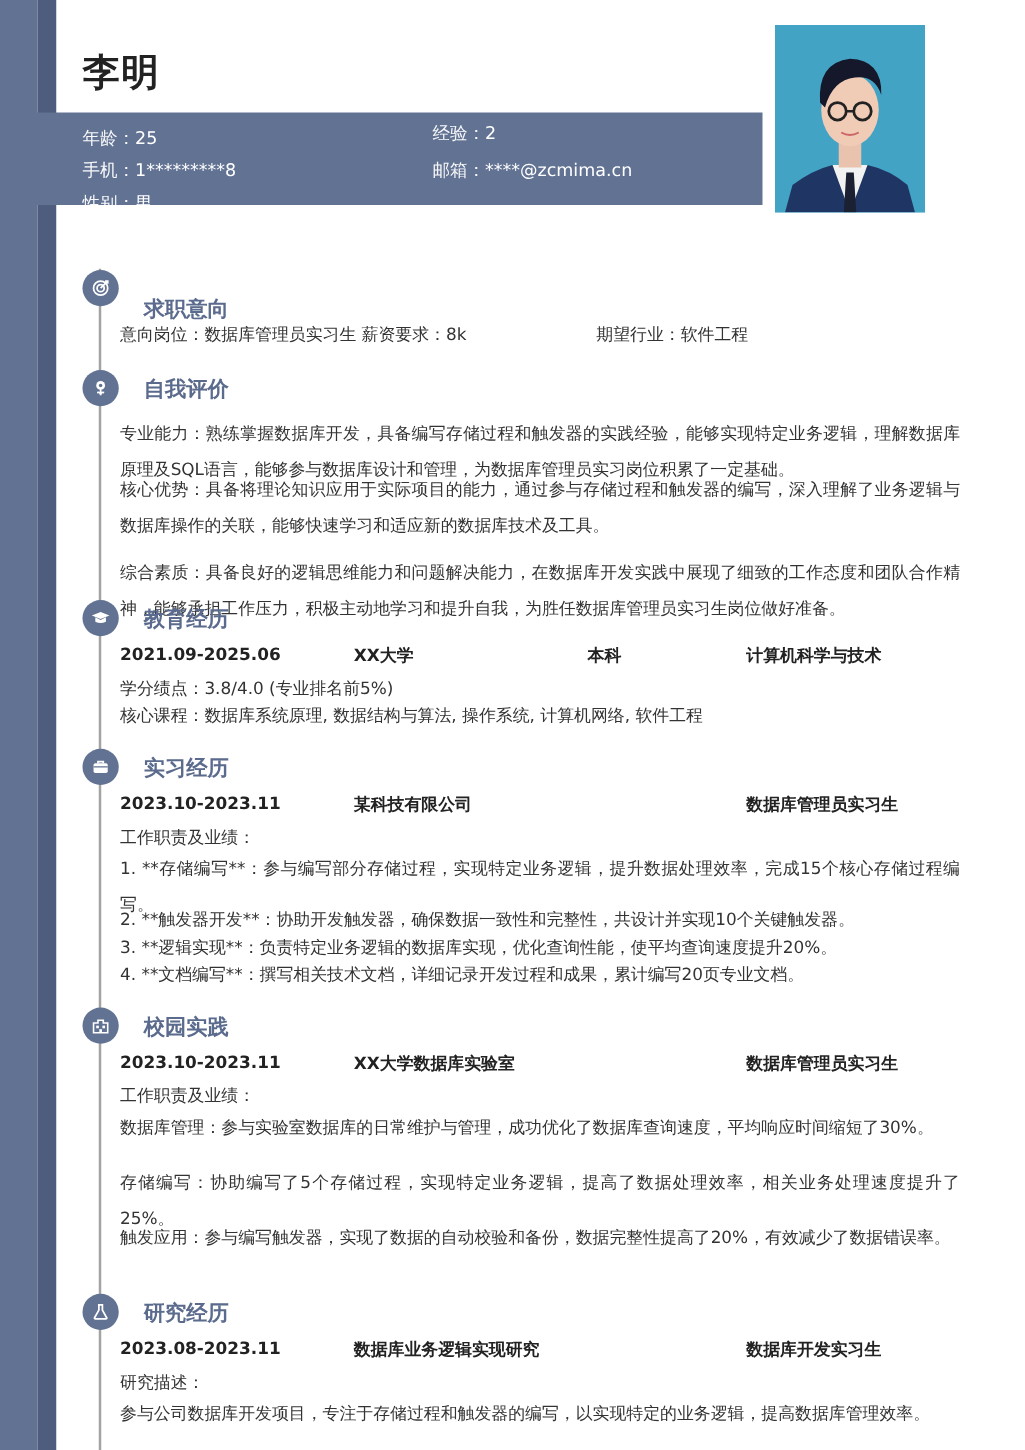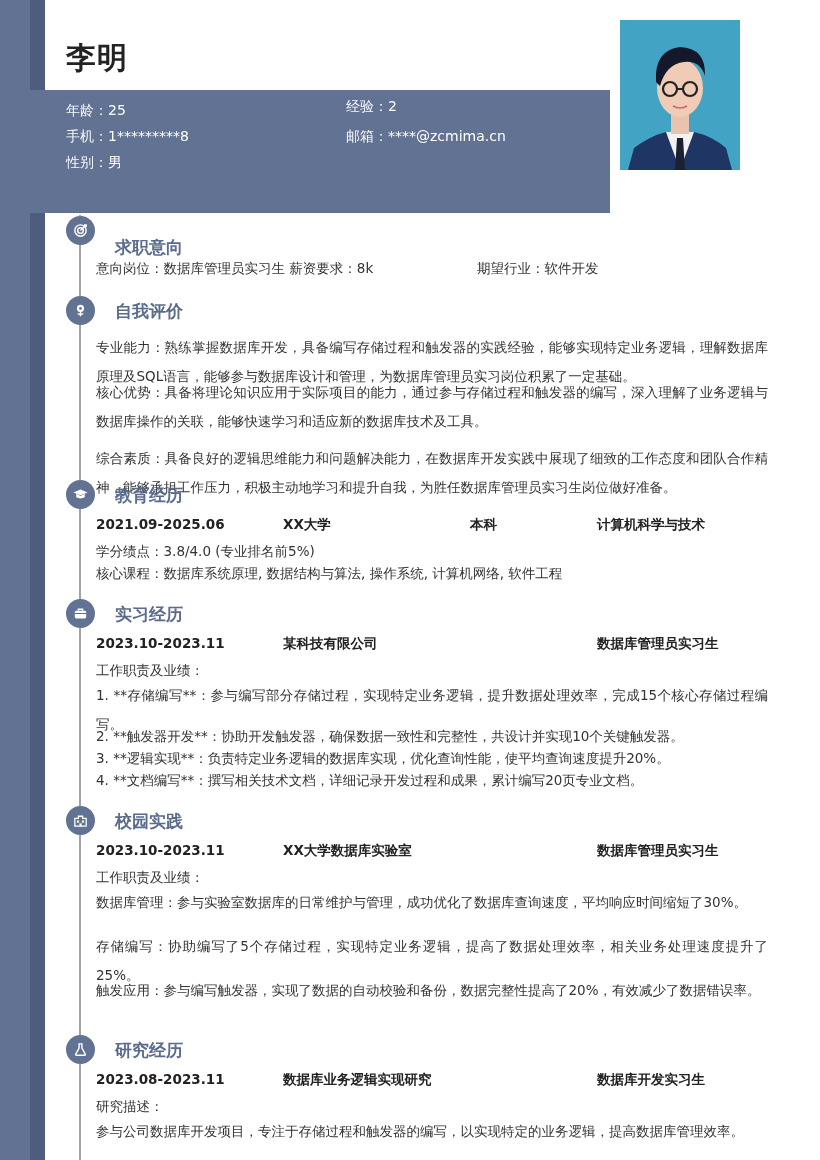--- a/index.html
+++ b/index.html
@@ -1,21 +1,21 @@
 <!DOCTYPE html>
 <html><head>
 <meta charset="utf-8">
 <style>
   * { box-sizing: border-box; margin: 0; padding: 0; }
   html, body { width: 820px; height: 1160px; overflow: hidden; background: #ffffff; }
   body { position: relative; font-family: "DejaVu Sans", "Liberation Sans", sans-serif; color: #333; }
   .side-outer { position: absolute; left: 0; top: 0; width: 30px; height: 1160px; background: #627293; }
   .side-inner { position: absolute; left: 30px; top: 0; width: 15px; height: 1160px; background: #4e5d7d; }
   .name { position: absolute; left: 66px; top: 38px; font-size: 30px; font-weight: bold; color: #222; letter-spacing: 1px; }
-  .info-band { position: absolute; left: 0; top: 90px; width: 610px; height: 123px; background: #627293; }
+  .info-band { position: absolute; left: 0; top: 90px; width: 610px; height: 74px; background: #627293; }
   .info-item { position: absolute; font-size: 14px; color: #ffffff; white-space: nowrap; }
   .info-item .lbl { opacity: 0.95; }
   .photo { position: absolute; left: 620px; top: 20px; width: 120px; height: 150px; background: #3fa2c2; overflow: hidden; }
   .timeline { position: absolute; left: 79px; top: 215px; width: 2px; height: 945px; background: #a3a3a3; }
   .sec-icon { position: absolute; left: 66px; width: 29px; height: 29px; border-radius: 50%; background: #627293; display: flex; align-items: center; justify-content: center; }
   .sec-icon svg { width: 17px; height: 17px; }
   .sec-title { position: absolute; left: 115px; font-size: 17px; font-weight: bold; color: #5b6b8d; }
   .line { position: absolute; left: 96px; width: 672px; font-size: 13.5px; color: #333; line-height: 22.5px; white-space: nowrap; }
   .para { position: absolute; left: 96px; width: 672px; font-size: 13.5px; color: #333; line-height: 29px; text-align: justify; }
   .row { position: absolute; left: 96px; width: 672px; height: 22px; font-size: 13.5px; font-weight: bold; color: #222; }
@@ -59,21 +59,21 @@
   <svg viewBox="0 0 24 24">
       <circle cx="12" cy="12" r="8" fill="none" stroke="#fff" stroke-width="2"></circle>
       <circle cx="12" cy="12" r="4" fill="none" stroke="#fff" stroke-width="2"></circle>
       <path d="M12 12 L20 4 M17 4 L20 4 L20 7" stroke="#fff" stroke-width="2" fill="none"></path>
     </svg>
 </div>
 <div class="sec-title" style="top:236px;">求职意向</div>
 <div class="line" style="top:257px;">
   <span>意向岗位：数据库管理员实习生</span>
   <span style="margin-left:0;">薪资要求：8k</span>
-  <span style="position:absolute; left:381px;">期望行业：软件开发</span>
+  <span style="position:absolute; left:381px;">期望行业：软件工程</span>
 </div>
 
 <div class="sec-icon" style="top:296px;">
   <svg viewBox="0 0 24 24">
       <circle cx="12" cy="9" r="5" fill="#fff"></circle>
       <circle cx="12" cy="9" r="2" fill="#627293"></circle>
       <path d="M12 14 L12 20 M8 17 Q12 16 12 20 Q12 16 16 17" stroke="#fff" stroke-width="2" fill="none"></path>
     </svg>
 </div>
 <div class="sec-title" style="top:300px;">自我评价</div>

